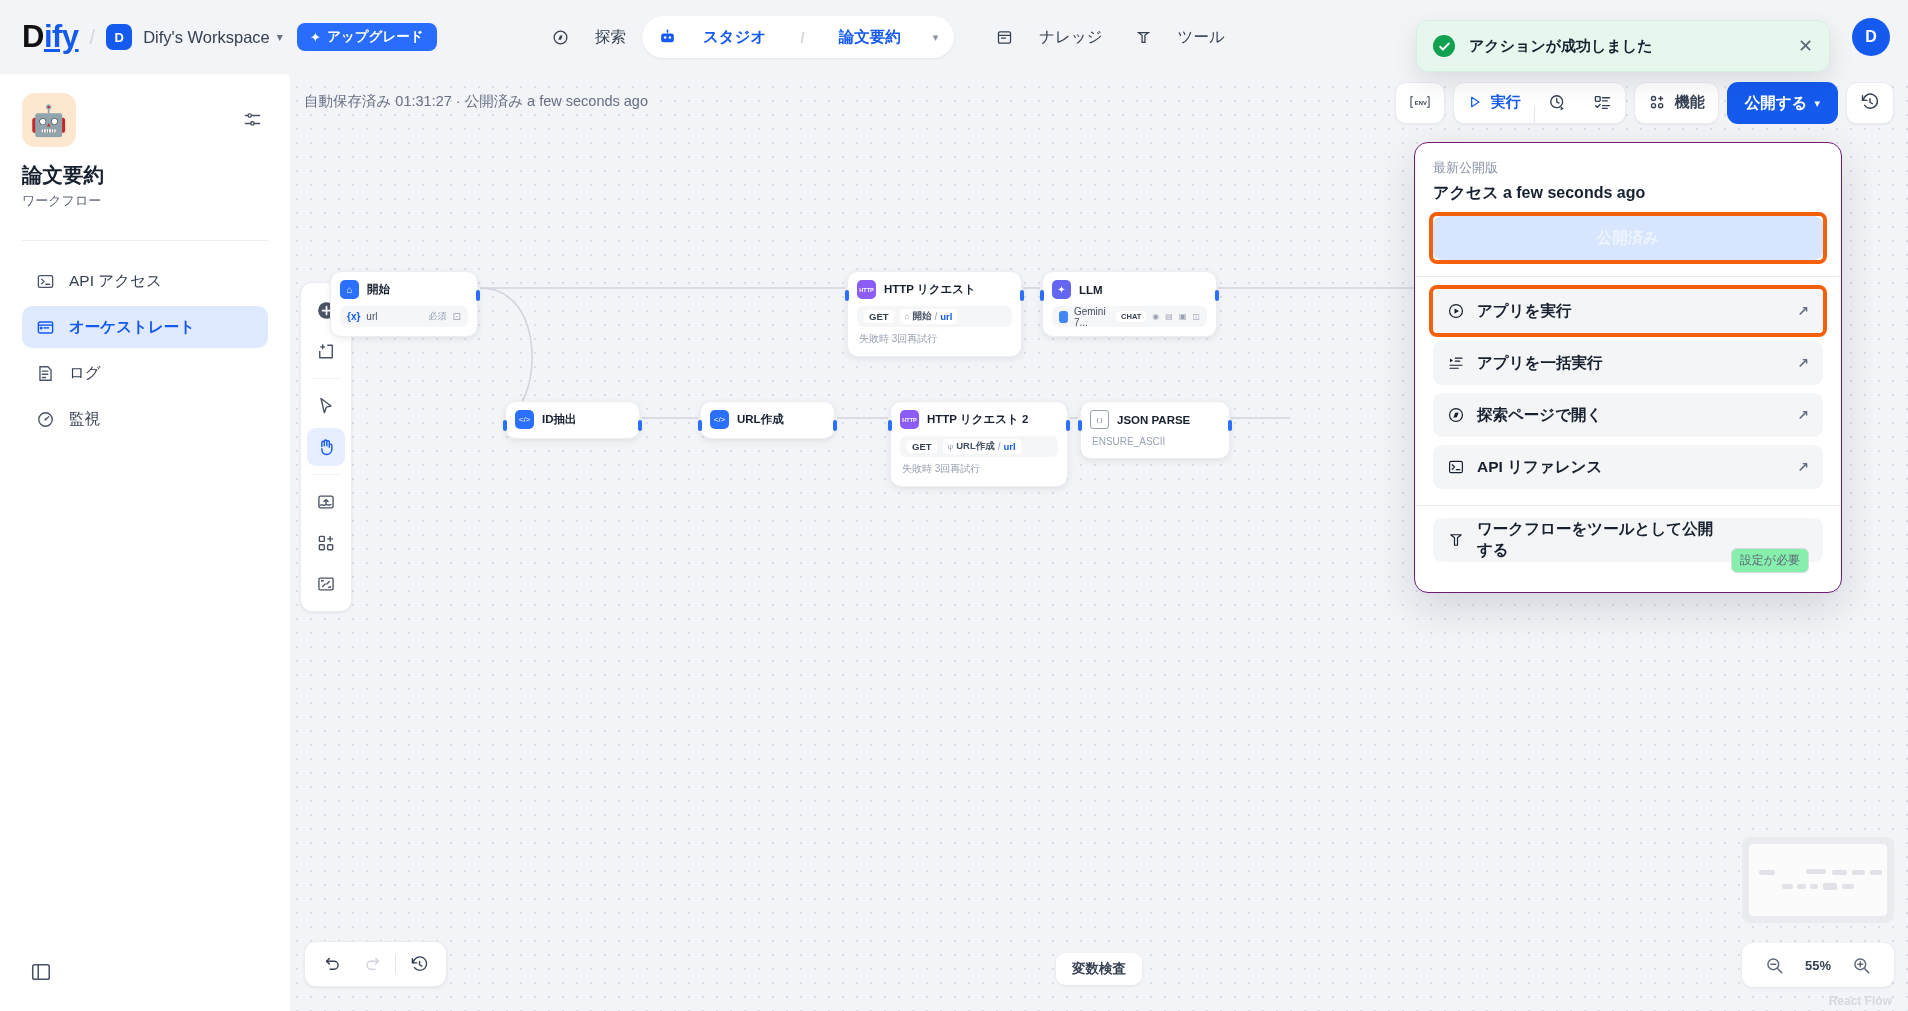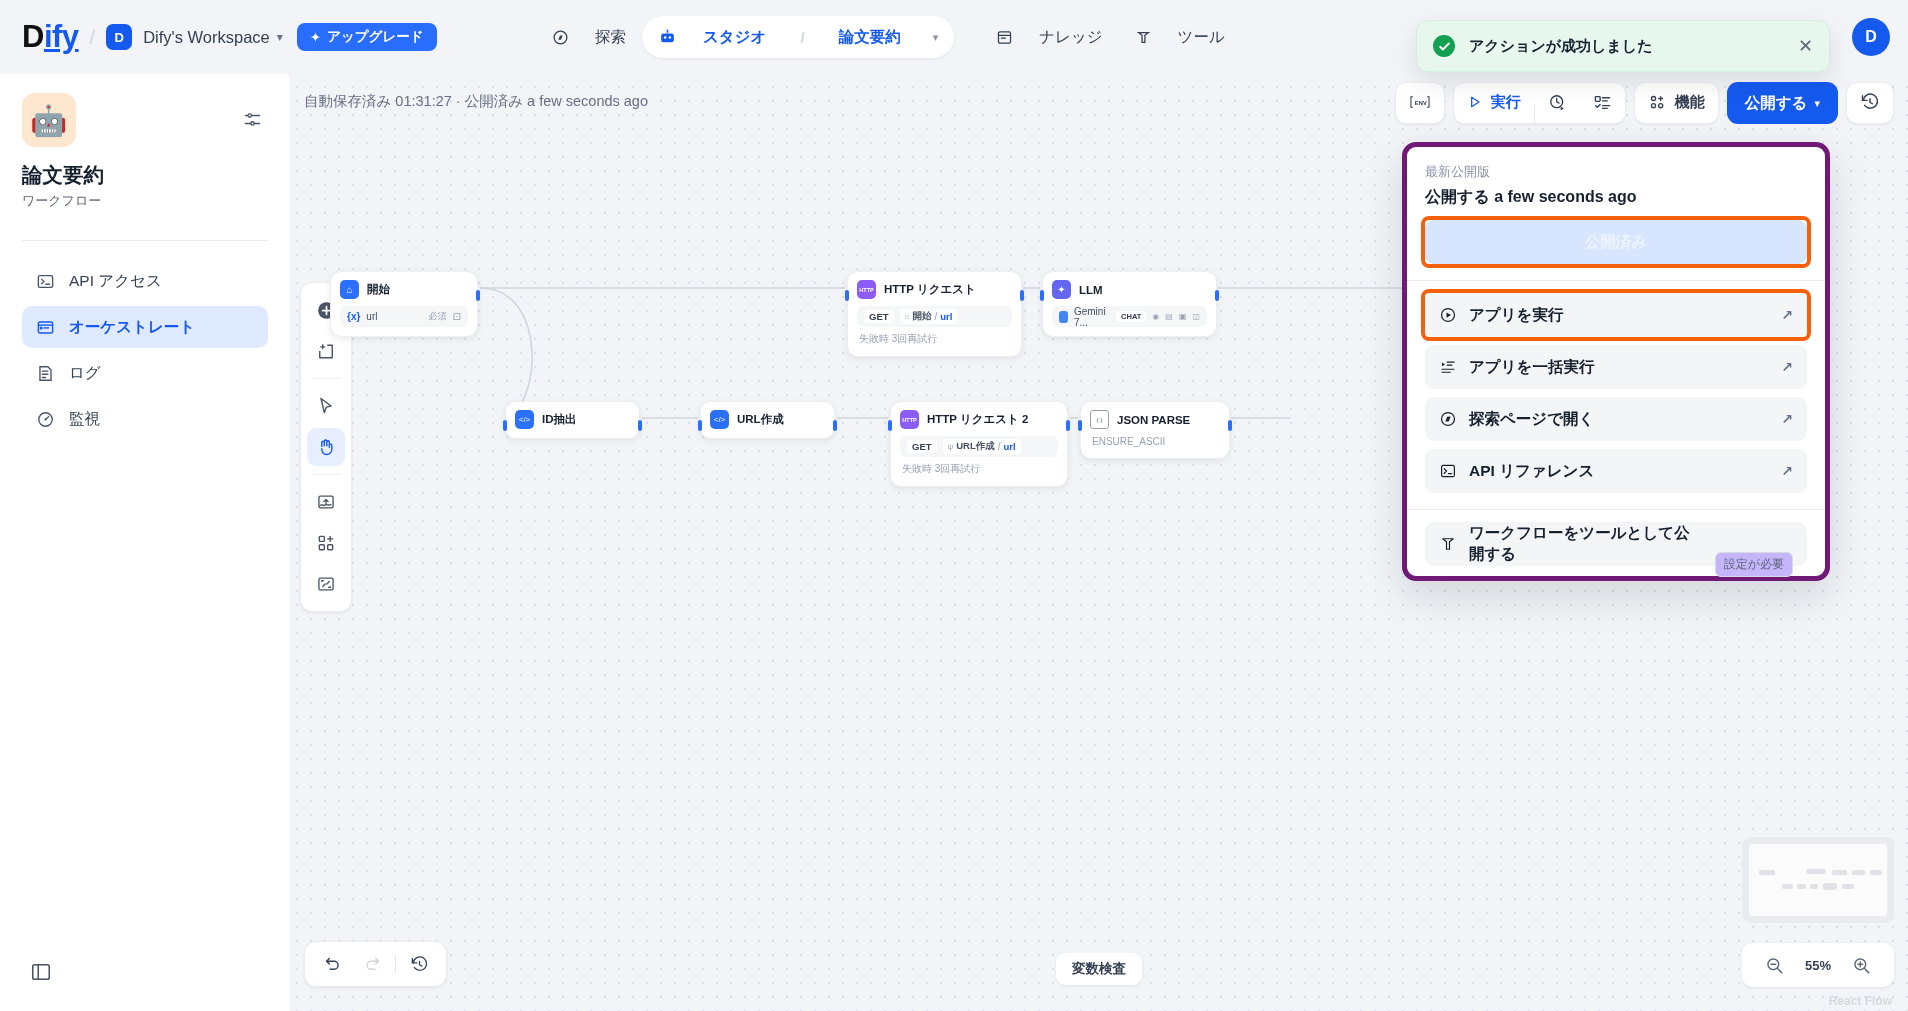--- a/index.html
+++ b/index.html
@@ -93,43 +93,43 @@
   .tool-btn { height: 42px; display: flex; align-items: center; gap: 8px; padding: 0 13px; cursor: pointer; color: #354052; font-size: 15px; font-weight: 600; }
   .tool-btn.run { color: #155aef; }
   .vline { width: 1px; height: 18px; background: #e5e7eb; }
   .publish-btn {
     height: 42px; padding: 0 18px; border-radius: 11px; background: #155aef; color: #fff;
     font-size: 15.5px; font-weight: 700; display: flex; align-items: center; gap: 7px; cursor: pointer;
   }
 
   
   .pub-panel {
-    position: absolute; right: 78px; top: 142px; width: 428px;
-    background: #fff; border: 5px solid #701a75; border-radius: 14px;
-    box-shadow: 0 14px 40px rgba(16,24,40,.14); padding: 16px 18px 10px; z-index: 55;
+    position: absolute; right: 66px; top: 142px; width: 428px;
+    background: #fff; border: 1px solid #701a75; border-radius: 14px;
+    box-shadow: 0 14px 40px rgba(16,24,40,.14); padding: 16px 18px 30px; z-index: 55;
   }
   .pub-label { font-size: 13px; color: #8a94a6; font-weight: 500; }
   .pub-time { font-size: 16px; color: #16202f; font-weight: 700; margin-top: 6px; }
   .published-btn {
     margin-top: 12px; height: 44px; border-radius: 9px; background: #d8e5ff;
     display: flex; align-items: center; justify-content: center;
     color: #eef4ff; font-size: 15.5px; font-weight: 700; cursor: default;
   }
   .hl-box { outline: 4px solid #f4600c; border-radius: 4px; }
   .pub-sep { height: 1px; background: #eaecf0; margin: 16px -18px 12px; }
   .pub-item {
     height: 44px; border-radius: 9px; background: #f4f5f7; display: flex; align-items: center;
     padding: 0 14px; gap: 12px; margin-bottom: 8px; cursor: pointer;
     font-size: 15.5px; color: #16202f; font-weight: 600;
   }
   .pub-item .grow { flex: 1; }
   .pub-item .ext { color: #667085; font-size: 14px; }
   .pub-badge {
     font-size: 12px; color: #5d6677; border: 1px solid #d7dbe2; border-radius: 6px;
-    padding: 3px 8px; font-weight: 500; background: #c4b5fd; margin-top: 40px;
+    padding: 3px 8px; font-weight: 500; background: #86efac; margin-top: 40px;
   }
 
   
   .vtools {
     position: absolute; left: 10px; top: 216px; width: 52px;
     background: #fff; border: 1px solid #eaecf0; border-radius: 12px;
     box-shadow: 0 1px 3px rgba(16,24,40,.07); padding: 8px 0;
     display: flex; flex-direction: column; align-items: center; gap: 3px;
   }
   .vtool { width: 38px; height: 38px; border-radius: 9px; display: flex; align-items: center; justify-content: center; cursor: pointer; color: #495365; }
@@ -624,21 +624,21 @@
             <path d="M15.5 15.5L21 21M7.5 10.5h6M10.5 7.5v6"></path>
           </svg>
       </div>
     </div>
 
     <div class="reactflow-mark">React Flow</div>
   </div>
 
   <div class="pub-panel">
     <div class="pub-label">最新公開版</div>
-    <div class="pub-time">公開する a few seconds ago</div>
+    <div class="pub-time">アクセス a few seconds ago</div>
     <div class="hl-box" style="margin-top:12px">
       <div class="published-btn" style="margin-top:0">公開済み</div>
     </div>
     <div class="pub-sep"></div>
 
     <div class="hl-box" style="margin-bottom:8px">
       <div class="pub-item" style="margin-bottom:0">
         <span>
           <svg width="18" height="18" viewBox="0 0 24 24" fill="none" stroke="#16202f" stroke-width="1.6">
               <circle cx="12" cy="12" r="8.6"></circle>

